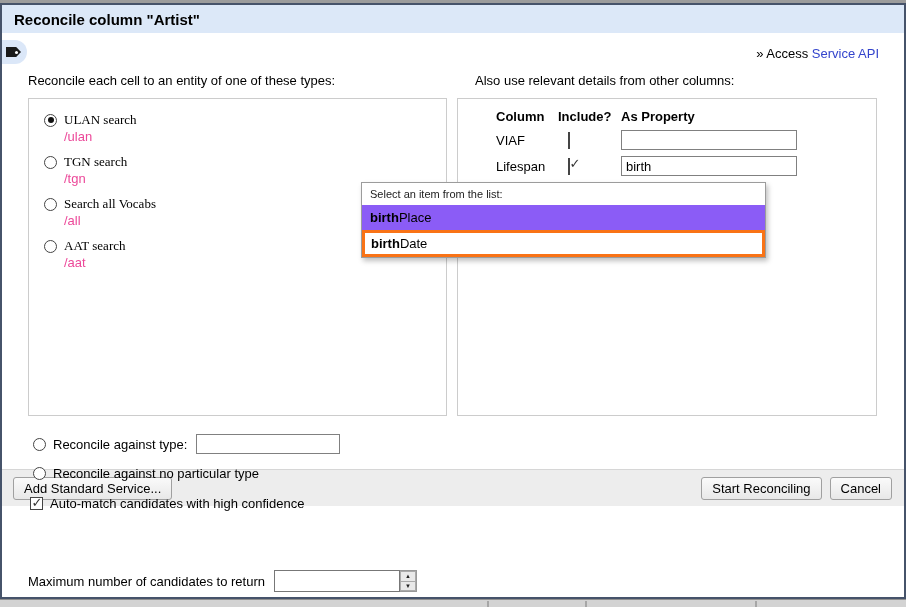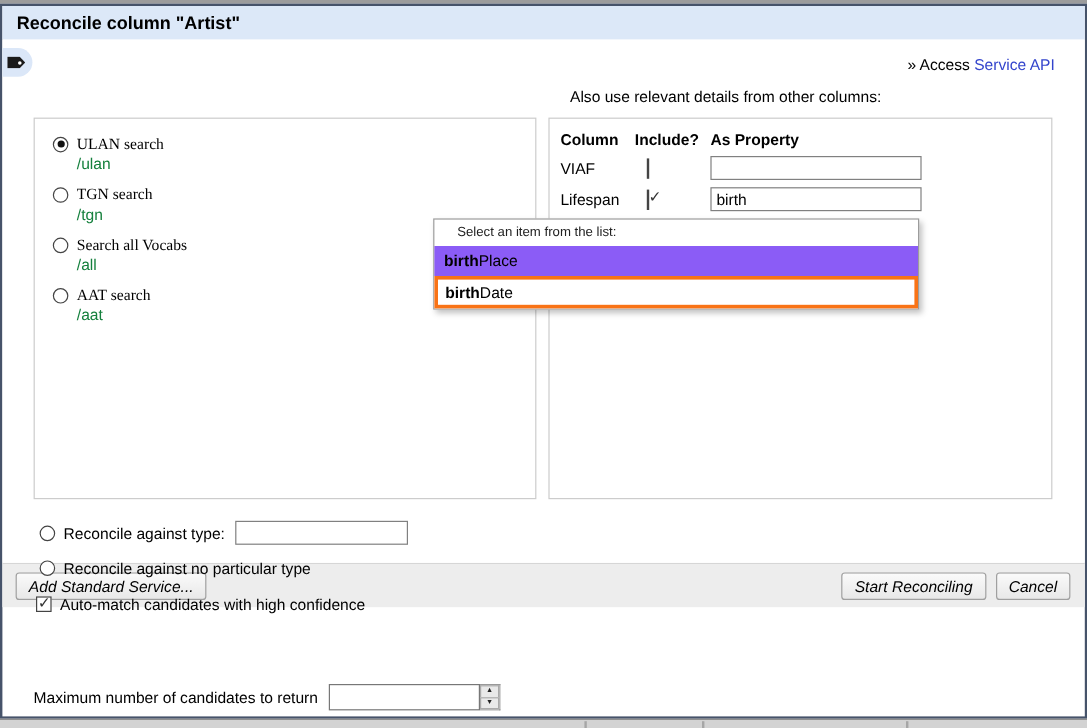--- a/index.html
+++ b/index.html
@@ -32,42 +32,42 @@
   .heading.right { left:473px; }
 
   .panel { position:absolute; top:65px; height:318px; border:1px solid #cccccc; background:#fff; }
   .panel.left { left:26px; width:419px; }
   .panel.right { left:455px; width:420px; }
 
   
   .type-list { padding:13px 0 0 15px; }
   .type-option { margin-bottom:9px; }
   .type-row { display:flex; align-items:center; gap:7px; cursor:pointer;font-family:Liberation Serif, serif; }
-  .type-path { color:#15803d; margin-left:20px; line-height:16px; margin-top:1px; }
+  .type-path { color:#ec4899; margin-left:20px; line-height:16px; margin-top:1px; }
 
   .radio { width:13px; height:13px; border:1px solid #444; border-radius:50%; background:#fff; position:relative; flex:0 0 auto; }
   .radio.checked::after { content:""; position:absolute; left:2.5px; top:2.5px; width:6px; height:6px; border-radius:50%; background:#111; }
 
   .checkbox { width:13px; height:13px; border:1px solid #444; background:#fff; position:relative; flex:0 0 auto; }
   .checkbox.checked::after { content:"\2713"; position:absolute; left:0.5px; top:-3px; font-size:13px; color:#333; }
 
   
   .details-table { padding:10px 9px 0 9px; }
   .dt-header { display:flex; font-weight:bold; margin-bottom:6px; }
   .dt-row { display:flex; align-items:center; margin-bottom:6px; }
-  .dt-col-a { width:62px; flex:0 0 auto; }
+  .dt-col-a { width:62px; flex:0 0 auto;margin-left:29px; }
   .dt-col-b { width:63px; flex:0 0 auto; }
   .dt-col-b .checkbox { margin-left:10px; }
   .dt-col-c { flex:1; }
   .text-input { height:20px; border:1px solid #808080; font-family:"Liberation Sans",sans-serif; font-size:13px; padding:0 4px; background:#fff; }
   .dt-col-c .text-input { width:176px; }
 
   
   .dropdown { position:absolute; left:359px; top:149px; width:405px; background:#fff; border:1px solid #9c9c9c; box-shadow:2px 3px 5px rgba(0,0,0,0.25); z-index:20; }
-  .dd-header { font-size:11px; color:#222; padding:5px 8px 5px 8px;margin-left:11px; }
+  .dd-header { font-size:11px; color:#222; padding:5px 8px 5px 8px; }
   .dd-item { font-size:13px; padding:5px 8px; cursor:pointer; }
   .dd-item .bold { font-weight:bold; }
   .dd-item.alt { background:#8b5cf6; }
   .dd-item.highlight { border:3px solid #f97316; padding:3px 6px; background:#fff; }
 
   
   .ctl-row { position:absolute; display:flex; align-items:center; gap:7px; }
   .row-against-type { left:31px; top:401px; }
   .row-against-type .text-input { width:144px; margin-left:2px; }
   .row-no-type { left:31px; top:433px; }
@@ -75,21 +75,21 @@
   .row-max { left:26px; top:492px;margin-top:45px; }
 
   .spinner { display:inline-flex; margin-left:2px; }
   .spinner .text-input { width:126px; height:22px; border:1px solid #777; }
   .spin-buttons { width:17px; height:22px; display:flex; flex-direction:column; border:1px solid #999; border-left:none; }
   .spin-btn { flex:1; background:#e9e9e9; border:1px solid #aaa; margin:0; display:flex; align-items:center; justify-content:center; font-size:6px; line-height:1; color:#222; cursor:pointer; }
   .spin-btn.up { border-bottom:none; }
 
   
   .footer { height:37px; background:#ededed; border-top:1px solid #d6d6d6; display:flex; align-items:center; }
-  .btn { font-family:"Liberation Sans",sans-serif; font-size:13px; color:#000; padding:3px 10px; border:1px solid #a0a0a0; border-radius:3px; background:linear-gradient(#fafafa,#e8e8e8); cursor:pointer;font-style:italic; }
+  .btn { font-family:"Liberation Sans",sans-serif; font-size:13px; color:#000; padding:3px 10px; border:1px solid #a0a0a0; border-radius:3px; background:linear-gradient(#fafafa,#e8e8e8); cursor:pointer; }
   .btn-left { margin-left:11px; }
   .footer-spacer { flex:1; }
   .btn + .btn { margin-left:8px; }
   .btn-cancel { margin-right:12px; }
 </style>
 </head>
 <body>
 
 <div class="page">
   <div class="top-strip"></div>
@@ -101,20 +101,21 @@
 
     <div class="body">
       <div class="tag-pill">
         <span class="tag-glyph"></span>
       </div>
 
       <div class="access">
         <span>» Access </span><a href="#">Service API</a>
       </div>
 
+      <div class="heading left">Reconcile each cell to an entity of one of these types:</div>
       <div class="heading right">Also use relevant details from other columns:</div>
 
       <div class="panel left">
         <div class="type-list">
 
           <div class="type-option">
             <div class="type-row">
               <span class="radio checked"></span>
               <span>ULAN search</span>
             </div>

